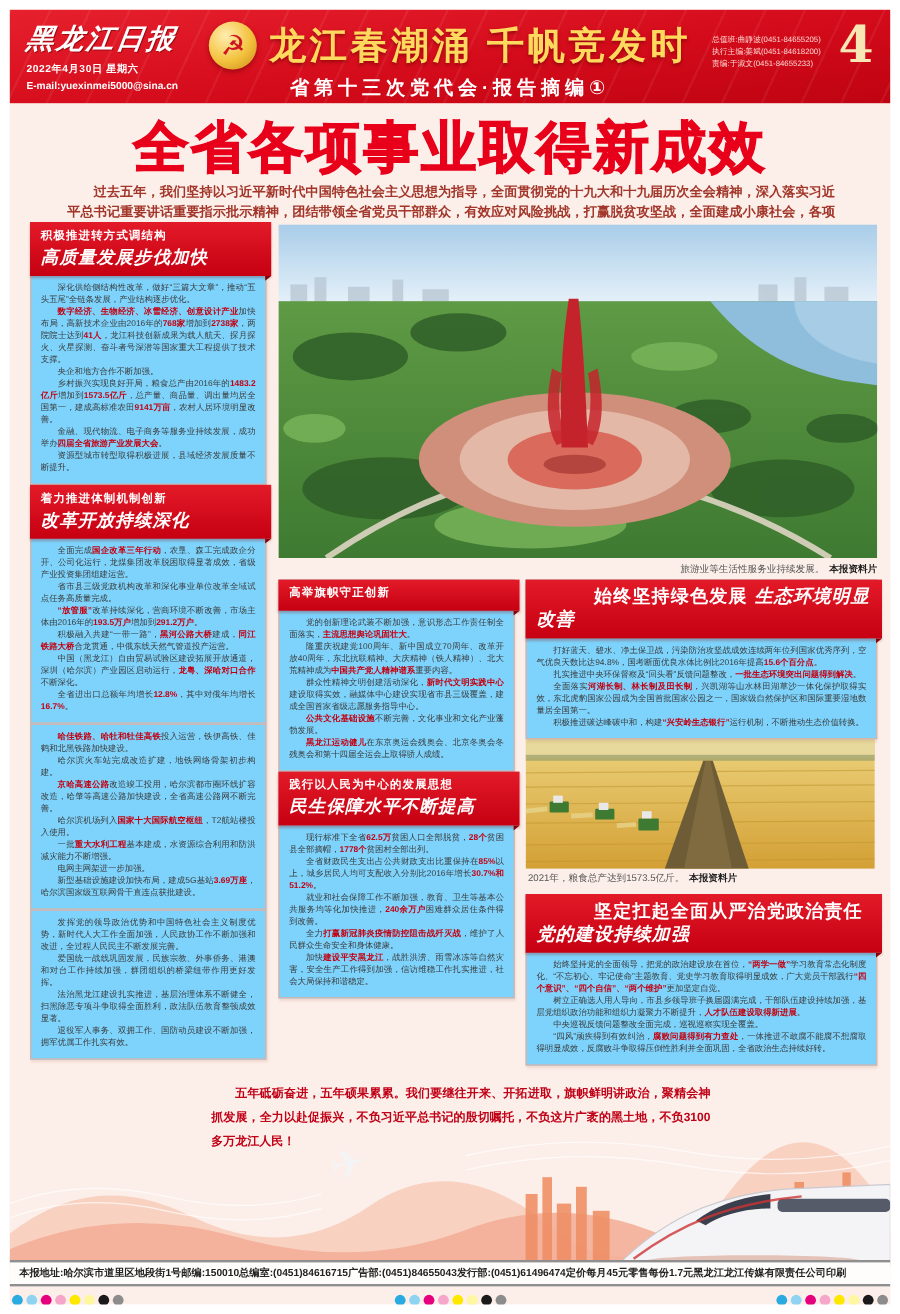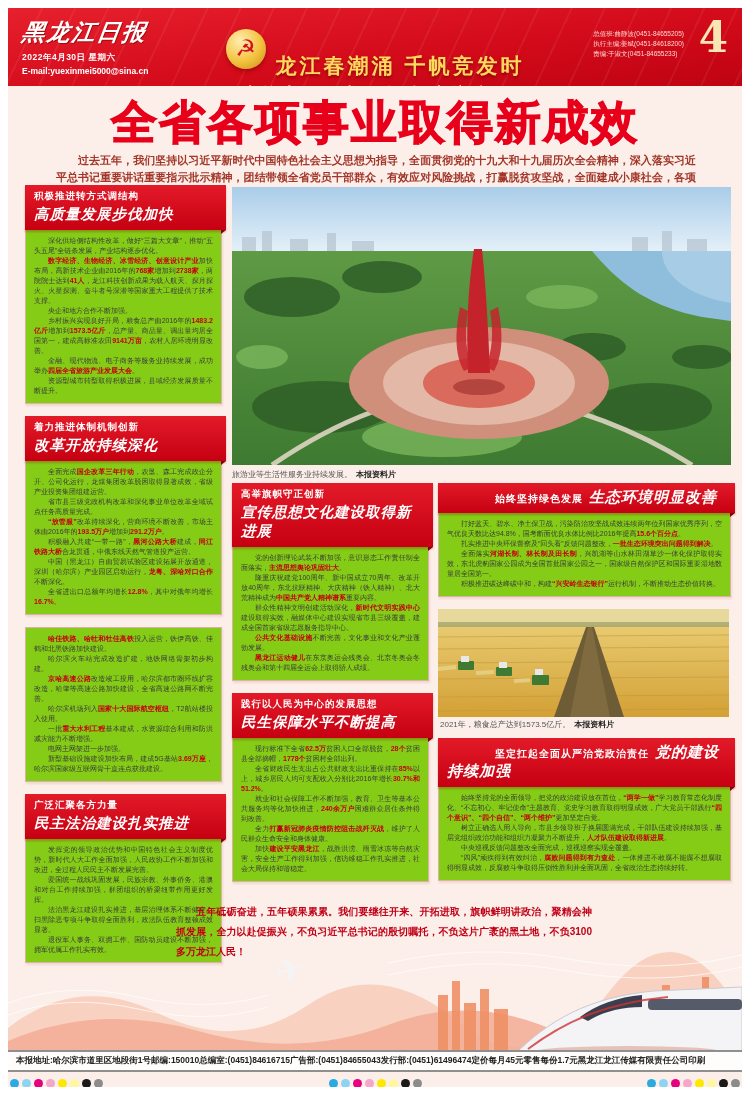--- a/index.html
+++ b/index.html
@@ -16,57 +16,57 @@
   .paper-name{font-family:"DejaVu Serif",serif;font-style:italic;font-weight:bold;font-size:23px;
           letter-spacing:2px;transform:skewX(-8deg);text-shadow:1px 1px 0 rgba(110,0,0,.6);}
   .mast-date{font-size:8.5px;font-weight:bold;margin-top:4px;letter-spacing:.5px;}
   .mast-mail{font-size:8.5px;font-weight:bold;margin-top:2px;}
   .banner-center{position:absolute;left:50%;top:9px;transform:translateX(-50%);text-align:center;width:440px;z-index:2;}
   .banner-title-row{display:flex;align-items:center;justify-content:center;gap:10px;}
   .emblem{width:40px;height:40px;border-radius:50%;flex:0 0 auto;
           background:radial-gradient(circle at 35% 30%,#ffedb0,#f3c23d 55%,#c8881a);
           display:flex;align-items:center;justify-content:center;color:#cf1322;font-size:23px;
           box-shadow:0 2px 4px rgba(90,0,0,.45);}
-  .banner-title{font-size:21px;font-weight:900;color:#ffd95e;letter-spacing:3px;white-space:nowrap;
-          text-shadow:0 2px 3px rgba(100,0,0,.55);margin-top:35px;}
+  .banner-title{font-size:31px;font-weight:900;color:#ffd95e;letter-spacing:3px;white-space:nowrap;
+          text-shadow:0 2px 3px rgba(100,0,0,.55);}
   .banner-subtitle{margin-top:4px;font-size:16px;font-weight:bold;color:#fff;letter-spacing:4px;}
   .staff{position:absolute;right:58px;top:21px;color:#ffd6d2;font-size:6.5px;line-height:10px;z-index:2;}
   .page-num{position:absolute;right:14px;top:5px;font-family:"DejaVu Serif",serif;font-size:42px;
           font-weight:bold;color:#f8e7b5;z-index:2;}
 
   
   .headline{position:absolute;left:0;top:84px;width:734px;text-align:center;color:#e8001b;
           font-size:46px;font-weight:900;letter-spacing:2px;-webkit-text-stroke:1.2px #e8001b;z-index:2;}
   .intro{position:absolute;left:48px;top:144px;width:640px;font-size:11px;line-height:17px;
           font-weight:bold;color:#a2362a;text-align:justify;text-indent:2em;z-index:2;}
 
   
   .col{position:absolute;z-index:2;}
   #col-left{left:17px;top:177px;width:197px;}
   #col-mid{left:224px;top:475px;width:197px;}
   #col-right{left:430px;top:475px;width:293px;}
-  .art{position:relative;border:1px solid #dcb2a4;background:#84cc16;margin-bottom:12px;
+  .art{position:relative;border:1px solid #dcb2a4;background:#7dd3fc;
           box-shadow:1px 2px 2px rgba(185,110,95,.18);}
   .ribbon{position:relative;margin:-1px -5px 0 -1px;background:linear-gradient(180deg,#e31a28,#c60012);
           color:#fff;padding:5px 9px 6px;box-shadow:0 2px 2px rgba(140,20,10,.3);}
   .ribbon::after{content:'';position:absolute;right:0;bottom:-4px;border-style:solid;
           border-width:4px 5px 0 0;border-color:#86000b transparent transparent transparent;}
   .kicker{display:block;font-size:9.5px;font-weight:bold;letter-spacing:1px;margin-bottom:2px;}
   .title{display:block;font-size:14.5px;font-weight:900;letter-spacing:1px;font-style:italic;}
-  .inline-head .kicker{display:inline;font-size:10px;margin:0 6px 0 0;padding-left:48px;}
+  .inline-head .kicker{display:inline;font-size:15px;margin:0 6px 0 0;padding-left:48px;}
   .inline-head .title{display:inline;font-size:15px;}
   .body{padding:6px 8px 7px;}
   .body p{margin:0;text-indent:2em;font-size:7px;line-height:10px;color:#3b3b3b;text-align:justify;}
   .em{color:#c40010;font-weight:bold;}
 
   
   .photo1{position:absolute;left:224px;top:179px;width:499px;height:278px;z-index:2;}
   .caption{font-size:8px;color:#555;z-index:2;}
   .caption .credit{font-weight:bold;color:#222;margin-left:4px;}
-  #caption1{position:absolute;left:224px;top:461px;width:499px;}
+  #caption1{position:absolute;left:224px;top:461px;width:499px;text-align:right;}
   .photo2{display:block;width:291px;height:108px;margin:0 0 2px;}
   #caption2{text-align:left;margin:0 2px 8px;}
 
   
   .closing{position:absolute;left:168px;top:894px;width:416px;font-size:10px;line-height:20px;
           font-weight:bold;color:#c00016;text-indent:2em;text-align:justify;z-index:3;}
 
   
   .decor{position:absolute;left:0;top:925px;width:734px;height:122px;z-index:1;}
 
@@ -203,38 +203,33 @@
             <p><span class="em">哈佳铁路、哈牡和牡佳高铁</span><span>投入运营，铁伊高铁、佳鹤和北黑铁路加快建设。</span></p>
             <p><span>哈尔滨火车站完成改造扩建，地铁网络骨架初步构建。</span></p>
             <p><span class="em">京哈高速公路</span><span>改造竣工投用，哈尔滨都市圈环线扩容改造，哈肇等高速公路加快建设，全省高速公路网不断完善。</span></p>
             <p><span>哈尔滨机场列入</span><span class="em">国家十大国际航空枢纽</span><span>，T2航站楼投入使用。</span></p>
             <p><span>一批</span><span class="em">重大水利工程</span><span>基本建成，水资源综合利用和防洪减灾能力不断增强。</span></p>
             <p><span>电网主网架进一步加强。</span></p>
             <p><span>新型基础设施建设加快布局，建成5G基站</span><span class="em">3.69万座</span><span>，哈尔滨国家级互联网骨干直连点获批建设。</span></p>
           </div>
         </div>
       <div class="art">
-          <div class="ribbon">
-            <span class="kicker">广泛汇聚各方力量</span>
-            <span class="title">民主法治建设扎实推进</span>
-          </div>
           <div class="body">
             <p><span>发挥党的领导政治优势和中国特色社会主义制度优势，新时代人大工作全面加强，人民政协工作不断加强和改进，全过程人民民主不断发展完善。</span></p>
             <p><span>爱国统一战线巩固发展，民族宗教、外事侨务、港澳和对台工作持续加强，群团组织的桥梁纽带作用更好发挥。</span></p>
             <p><span>法治黑龙江建设扎实推进，基层治理体系不断健全，扫黑除恶专项斗争取得全面胜利，政法队伍教育整顿成效显著。</span></p>
             <p><span>退役军人事务、双拥工作、国防动员建设不断加强，拥军优属工作扎实有效。</span></p>
           </div>
         </div>
     </div>
 
     <div class="col" id="col-mid">
       <div class="art">
           <div class="ribbon">
             <span class="kicker">高举旗帜守正创新</span>
-            <span class="title">宣传思想文化建设取得新进展</span>
           </div>
           <div class="body">
             <p><span>党的创新理论武装不断加强，意识形态工作责任制全面落实，</span><span class="em">主流思想舆论巩固壮大</span><span>。</span></p>
             <p><span>隆重庆祝建党100周年、新中国成立70周年、改革开放40周年，东北抗联精神、大庆精神（铁人精神）、北大荒精神成为</span><span class="em">中国共产党人精神谱系</span><span>重要内容。</span></p>
             <p><span>群众性精神文明创建活动深化，</span><span class="em">新时代文明实践中心</span><span>建设取得实效，融媒体中心建设实现省市县三级覆盖，建成全国首家省级志愿服务指导中心。</span></p>
             <p><span class="em">公共文化基础设施</span><span>不断完善，文化事业和文化产业蓬勃发展。</span></p>
             <p><span class="em">黑龙江运动健儿</span><span>在东京奥运会残奥会、北京冬奥会冬残奥会和第十四届全运会上取得骄人成绩。</span></p>
           </div>
         </div>
       <div class="art">

